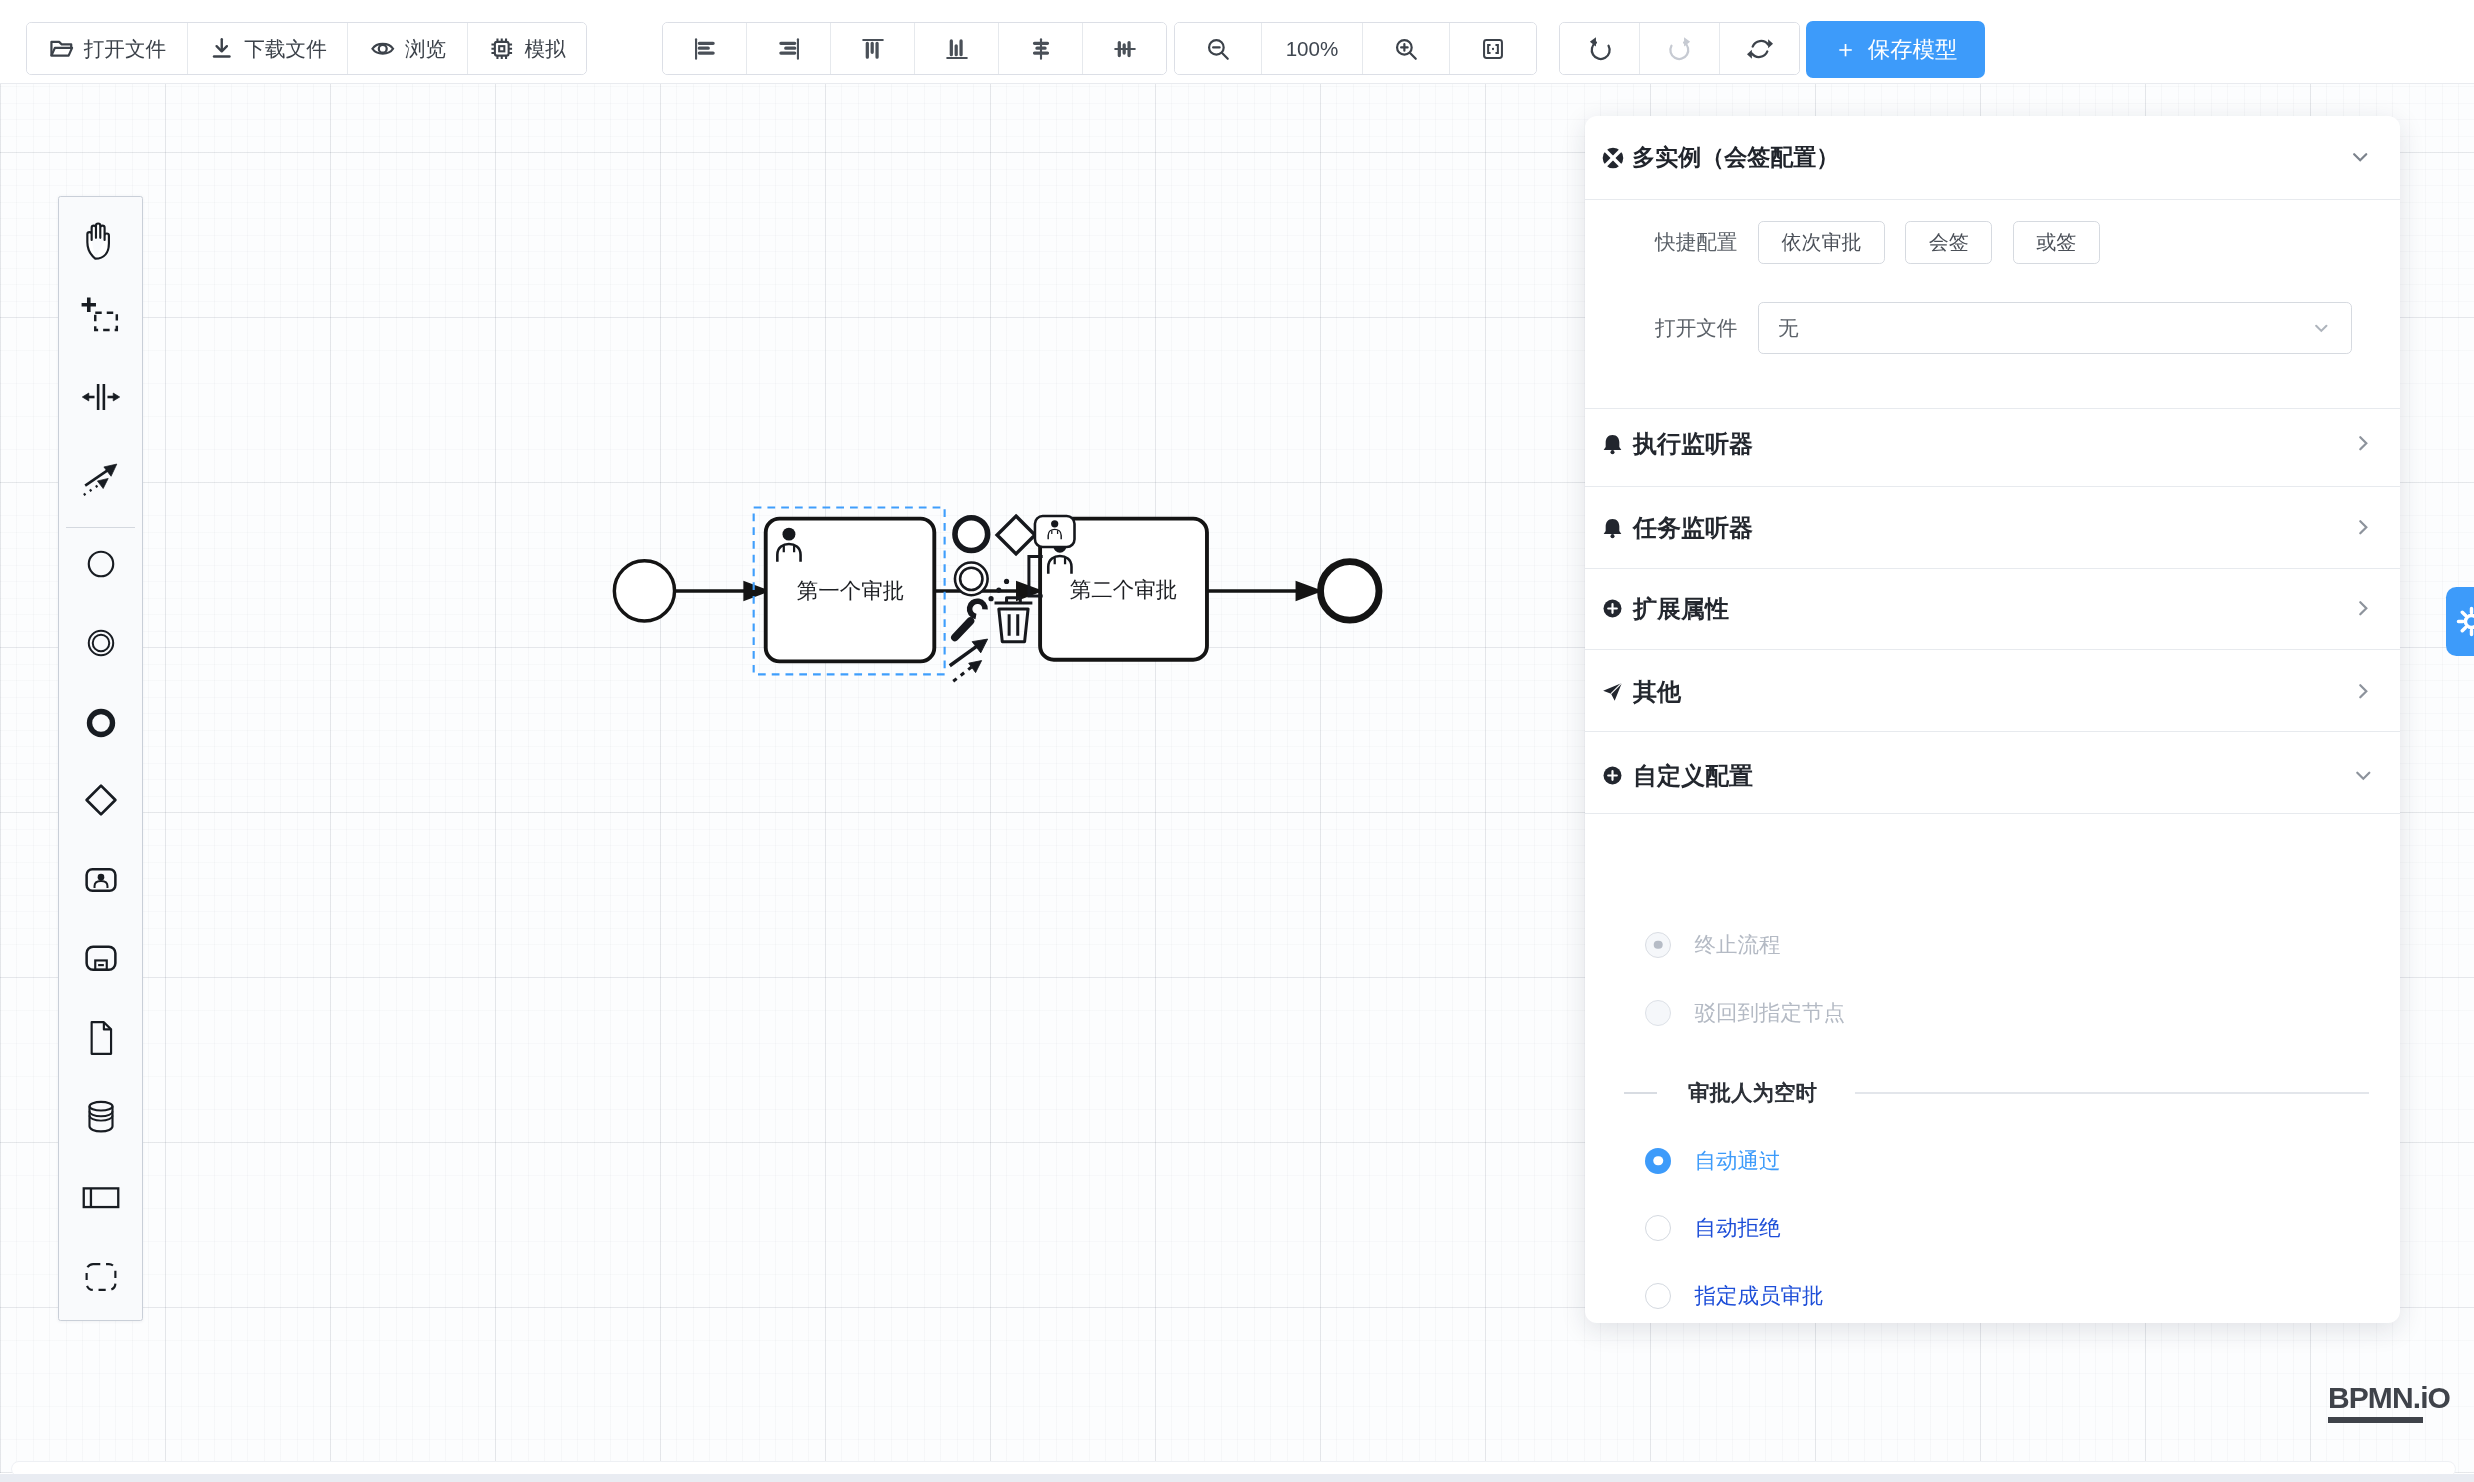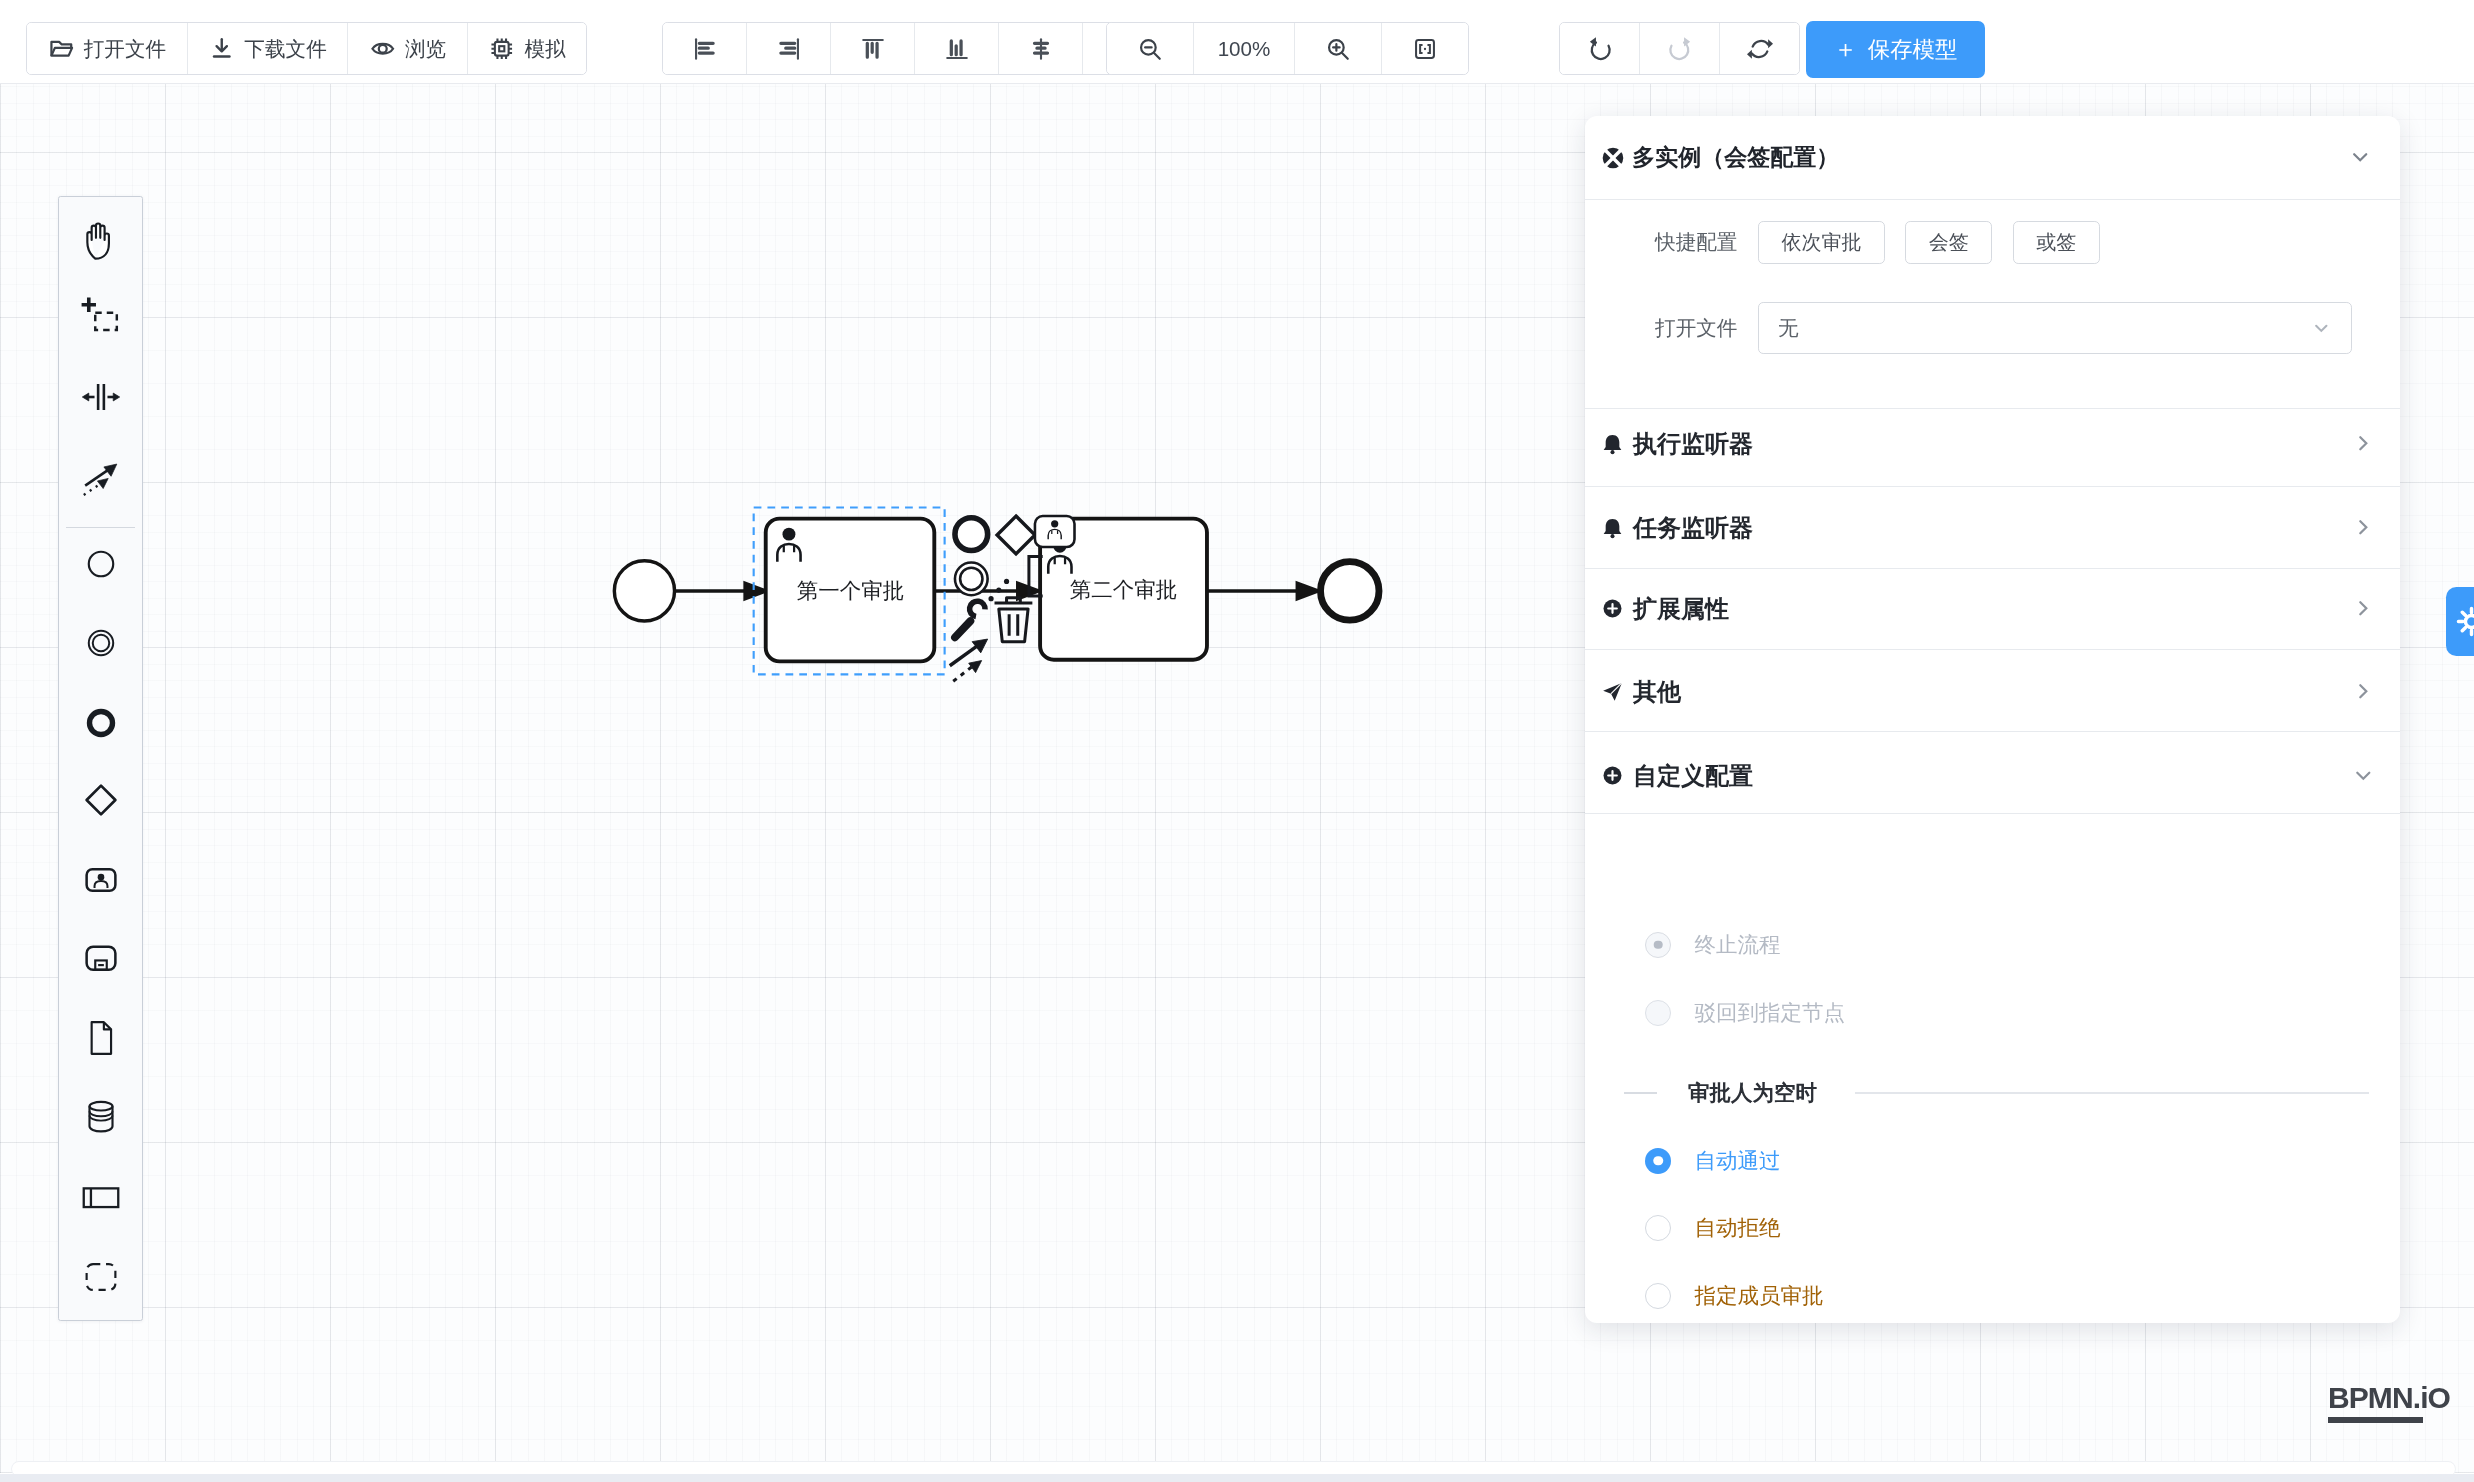--- a/index.html
+++ b/index.html
@@ -14,21 +14,21 @@
     border-bottom:0.9px solid #e9ebef;z-index:10;}
   .tgroup{position:absolute;top:22.4px;height:53px;display:flex;align-items:stretch;
     border:0.9px solid #dcdfe6;border-radius:5.2px;background:#fff;overflow:hidden;box-sizing:border-box;}
   .tbtn{display:flex;align-items:center;justify-content:center;gap:8.6px;padding:0 20.6px;
     border-right:0.9px solid #e6e9ed;font-size:20.6px;color:#3c424a;cursor:pointer;white-space:nowrap;background:#fff;}
   .tbtn:last-child{border-right:none;}
   .tbtn.icon-only{width:83px;padding:0;}
   .tbtn.zoomlvl{width:100px;padding:0;font-size:20.6px;color:#3f4650;}
   .g-file{left:26px;}
   .g-align{left:662px;}
-  .g-zoom{left:1106px;justify-content:center;}
+  .g-zoom{left:1174px;justify-content:center;}
   .g-hist{left:1559px;}
   .btn-primary{position:absolute;left:1806px;top:20.6px;height:57px;display:flex;align-items:center;
     gap:10.3px;padding:0 27.5px;background:#3d9bfa;color:#fff;font-size:22.4px;border-radius:6.9px;cursor:pointer;}
   .btn-primary .plus{font-size:24px;line-height:1;}
   .ticon{display:block;}
   
   .canvas{position:absolute;left:0;top:83px;width:2475px;height:1390px;z-index:0;
     background-color:#fcfdfe;
     background-image:
       repeating-linear-gradient(90deg, rgba(70,80,100,0.10) 0 0.9px, transparent 0.9px 165px),
@@ -71,21 +71,21 @@
   .radio-row{gap:8px;padding-left:60px;cursor:pointer;}
   .radio{width:26px;height:26px;border-radius:50%;box-sizing:border-box;position:relative;flex:none;}
   .radio.sel{background:#3d9bfa;}
   .radio.sel::after{content:"";position:absolute;left:50%;top:50%;width:9.5px;height:9.5px;border-radius:50%;
     background:#fff;transform:translate(-50%,-50%);}
   .radio.dis-sel{background:#f5f7fa;border:1.7px solid #d9dde3;}
   .radio.dis-sel::after{content:"";position:absolute;left:50%;top:50%;width:8.6px;height:8.6px;border-radius:50%;
     background:#b6bcc6;transform:translate(-50%,-50%);}
   .radio.dis{background:#f5f7fa;border:1.7px solid #dde1e7;}
   .radio.plain{background:#fff;border:1.7px solid #d4d9e0;}
-  .rlabel{font-size:21.5px;color:#a16207;margin-left:15.5px;}
+  .rlabel{font-size:21.5px;color:#1d4ed8;margin-left:15.5px;}
   .rlabel.muted{color:#b4bac4;}
   .rlabel.blue{color:#3d9bfa;}
   
   .gear-tab{position:absolute;left:2446px;top:587px;width:28px;height:69px;background:#3d9bfa;
     border-radius:10.3px 0 0 10.3px;z-index:7;overflow:hidden;cursor:pointer;}
   .gear-tab svg{position:absolute;left:8.6px;top:18px;}
   .bpmn-logo{position:absolute;left:2328px;top:1383px;z-index:4;cursor:pointer;}
   .bpmn-logo .txt{font-size:30px;font-weight:800;letter-spacing:-0.9px;color:#3f434a;line-height:1;}
   .bpmn-logo .bar{margin-top:4.3px;width:95px;height:6px;background:#3f434a;}
   .hscroll-thumb{position:absolute;left:12px;bottom:6px;width:2443px;height:13.8px;background:#fff;

